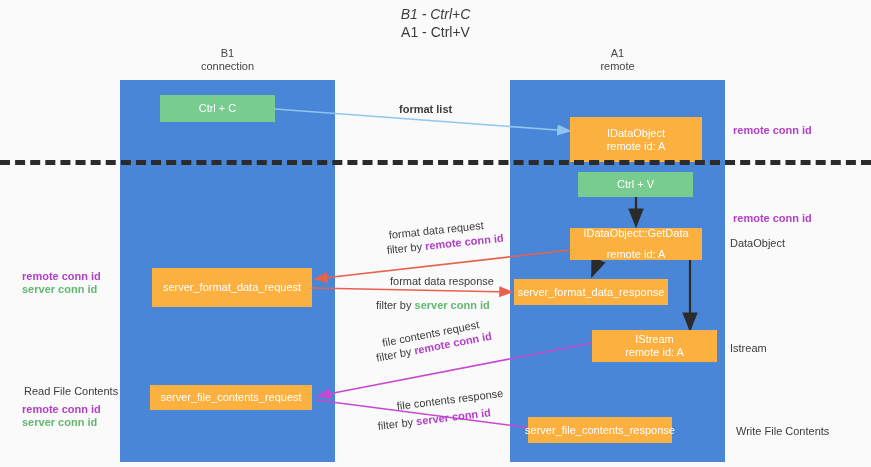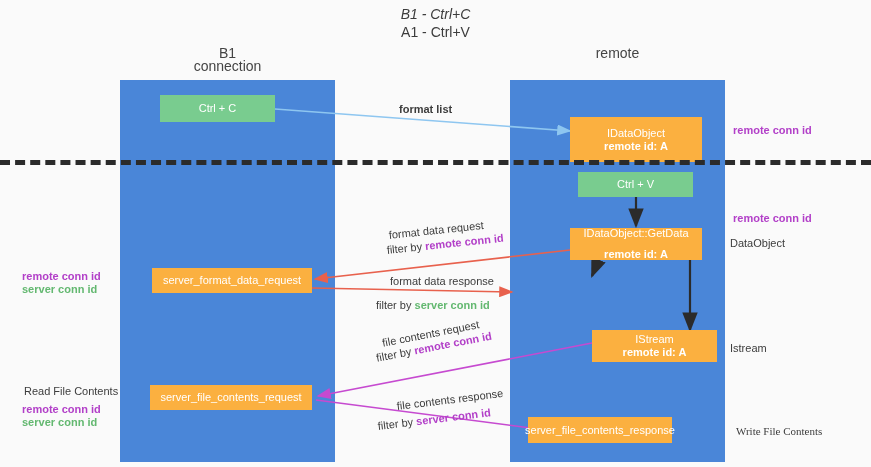--- a/index.html
+++ b/index.html
@@ -8,31 +8,31 @@
     background:#fafafa;
     font-family:"Liberation Sans","DejaVu Sans",sans-serif;
     position:relative;overflow:hidden;
     color:#3c3c3c;
   }
   #stage{position:absolute;inset:0;}
   svg.layer{position:absolute;left:0;top:0;width:871px;height:467px;overflow:visible;}
   #wires{z-index:3;pointer-events:none;}
 
   .col{position:absolute;background:#4a86d8;z-index:1;}
-  .colhead{position:absolute;text-align:center;font-size:14px;line-height:13px;color:#444;z-index:2;}
+  .colhead{position:absolute;text-align:center;font-size:11px;line-height:13px;color:#444;z-index:2;}
 
   .node{
     position:absolute;z-index:4;
     display:flex;flex-direction:column;align-items:center;justify-content:center;
     color:#ffffff;font-size:11px;line-height:13px;text-align:center;
     box-sizing:border-box;padding:3px 6px;
   }
   .node.green{background:#79cc8f;}
   .node.orange{background:#fbb040;}
-  .node .l2{font-weight:bold;}
+  .node .l2{font-weight:normal;}
 
   .lbl{position:absolute;z-index:5;font-size:11px;line-height:14px;color:#3c3c3c;white-space:nowrap;}
   .lbl.purple{color:#b23fc8;font-weight:bold;}
   .lbl.green{color:#63b870;font-weight:bold;}
   .lbl.rot{transform-origin:0 0;}
   .lbl .hl-purple{color:#b23fc8;font-weight:bold;}
   .lbl .hl-green{color:#63b870;font-weight:bold;}
 
   .dashdiv{position:absolute;left:0;width:871px;height:0;border-top:5px dashed #2b2b2b;z-index:6;}
 </style>
@@ -42,20 +42,21 @@
 <div id="stage">
 
   <div class="lbl" style="left:0;top:7px;width:871px;text-align:center;font-size:14px;font-style:italic;">B1 - Ctrl+C</div>
   <div class="lbl" style="left:0;top:25px;width:871px;text-align:center;font-size:14px;">A1 - Ctrl+V</div>
 
   <div class="colhead" style="left:120px;top:47px;width:215px;">
     <div>B1</div>
     <div>connection</div>
   </div>
   <div class="colhead" style="left:510px;top:47px;width:215px;">
+    <div>A1</div>
     <div>remote</div>
   </div>
 
   <div class="col" style="left:120px;top:80px;width:215px;height:382px;"></div>
   <div class="col" style="left:510px;top:80px;width:215px;height:382px;"></div>
 
   <svg class="layer" id="wires" viewBox="0 0 871 467">
     <defs>
       <marker id="ar-blue" markerWidth="9" markerHeight="7" refX="8" refY="3.5" orient="auto">
         <polygon points="0 0, 9 3.5, 0 7" fill="#8ec6f0"></polygon>
@@ -101,24 +102,27 @@
 
   <div class="node green" style="left:578px;top:172px;width:115px;height:25px;">
     <div>Ctrl + V</div>
   </div>
 
   <div class="node orange" style="left:570px;top:228px;width:132px;height:32px;gap:8px;">
     <div>IDataObject::GetData</div>
     <div class="l2">remote id: A</div>
   </div>
 
-  <div class="node orange" style="left:152px;top:268px;width:160px;height:25px;align-items:center;">
+  <div class="node orange" style="left:152px;top:268px;width:160px;height:39px;align-items:center;">
     <div>server_format_data_request</div>
   </div>
 
+  <div class="node orange" style="left:514px;top:279px;width:154px;height:26px;">
+    <div>server_format_data_response</div>
+  </div>
 
   <div class="node orange" style="left:592px;top:330px;width:125px;height:32px;">
     <div>IStream</div>
     <div class="l2">remote id: A</div>
   </div>
 
   <div class="node orange" style="left:150px;top:385px;width:162px;height:25px;">
     <div>server_file_contents_request</div>
   </div>
 
@@ -145,21 +149,21 @@
 
   <div class="lbl rot" style="left:396px;top:399px;transform:rotate(-7deg);">file contents response</div>
   <div class="lbl rot" style="left:377px;top:419px;transform:rotate(-7deg);">
     <span>filter by </span><span class="hl-purple">server conn id</span>
   </div>
 
   <div class="lbl purple" style="left:733px;top:123px;">remote conn id</div>
   <div class="lbl purple" style="left:733px;top:211px;">remote conn id</div>
   <div class="lbl" style="left:730px;top:236px;">DataObject</div>
   <div class="lbl" style="left:730px;top:341px;">Istream</div>
-  <div class="lbl" style="left:736px;top:424px;font-family:Liberation Serif, serif;">Write File Contents</div>
+  <div class="lbl" style="left:736px;top:424px;">Write File Contents</div>
 
   <div class="lbl purple" style="left:22px;top:269px;">remote conn id</div>
   <div class="lbl green" style="left:22px;top:282px;">server conn id</div>
 
   <div class="lbl" style="left:24px;top:384px;text-align:center;">Read File Contents</div>
   <div class="lbl purple" style="left:22px;top:402px;">remote conn id</div>
   <div class="lbl green" style="left:22px;top:415px;">server conn id</div>
 
 </div>
 

